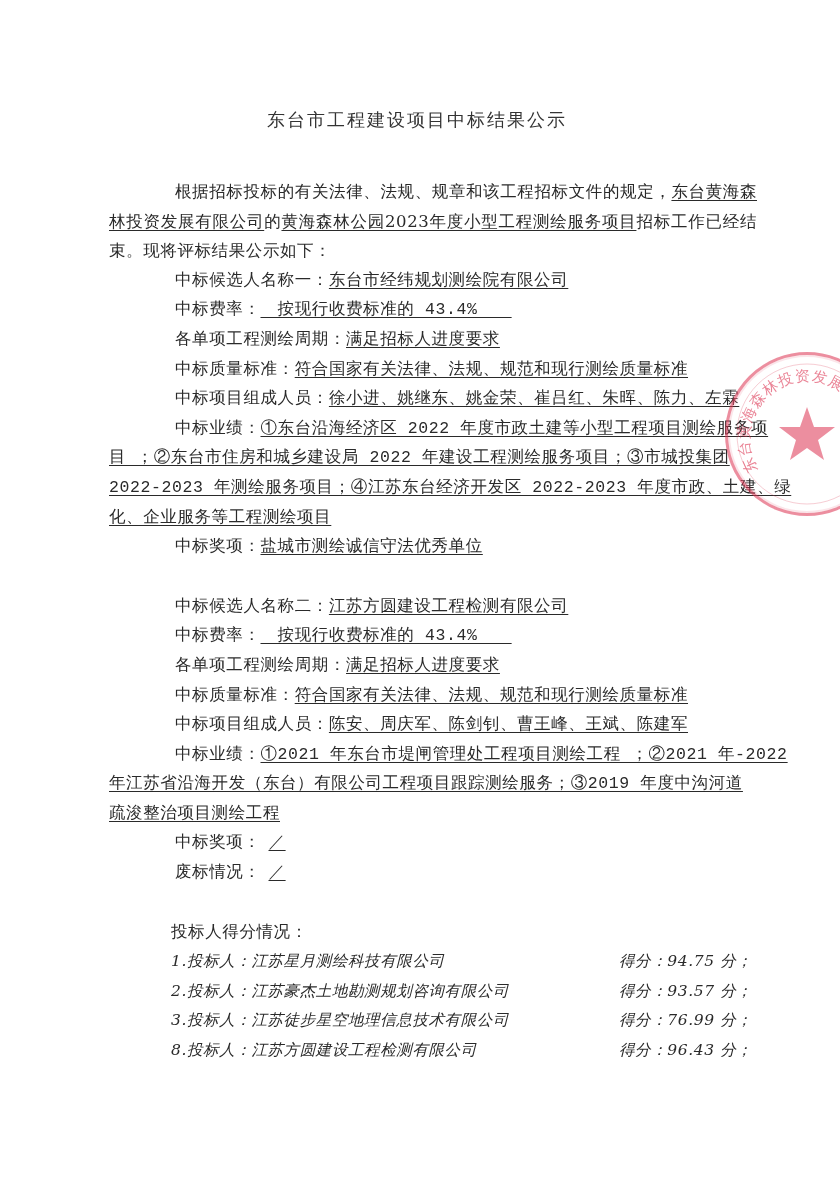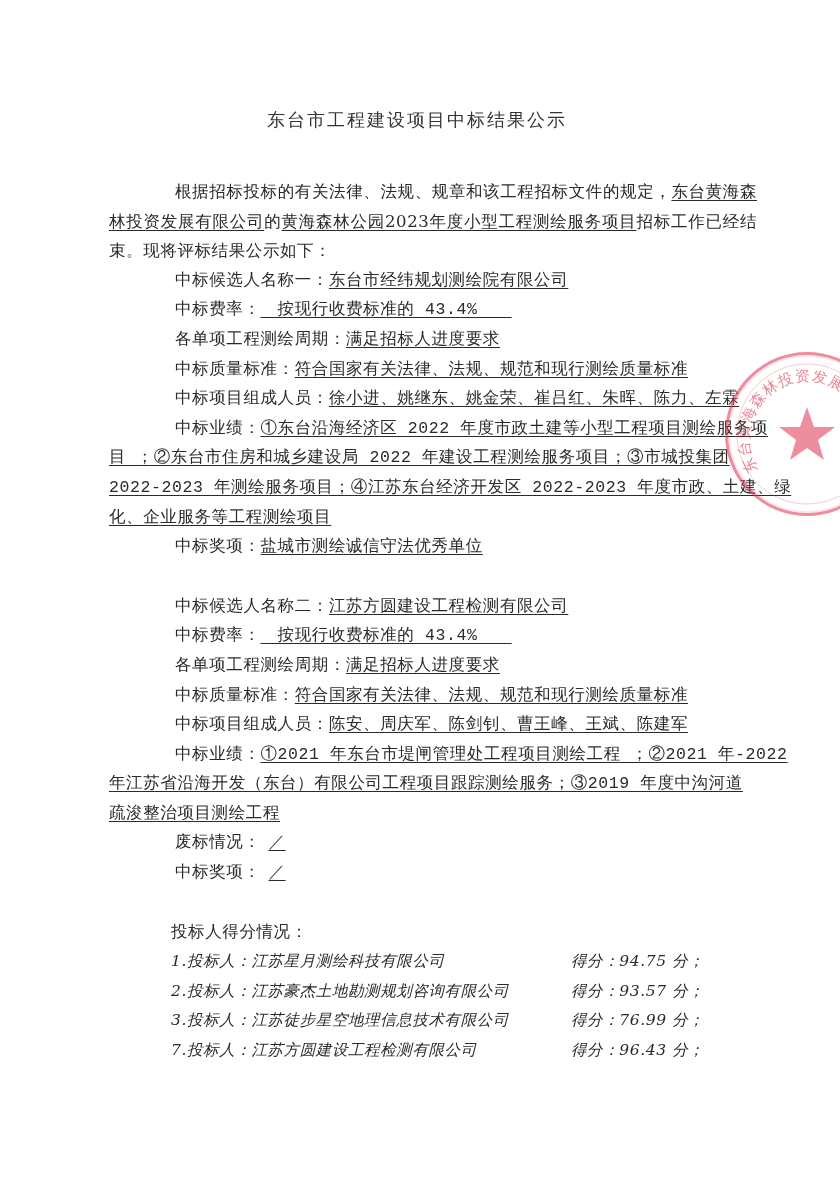--- a/index.html
+++ b/index.html
@@ -20,21 +20,21 @@
     letter-spacing: 0.6px;
     font-family: Liberation Mono, monospace;
   }
   .para { font-size: 16.5px; line-height: 29.6px; letter-spacing: 0.6px; text-align: justify; }
   .indent { padding-left: 66px; }
   .first-indent { text-indent: 66px; }
   u, .u { text-decoration: underline; text-underline-offset: 3px; text-decoration-thickness: 1px; }
   .gap { height: 30px; }
   .score-row { display: flex; font-size: 15.5px; line-height: 29.6px; height: 29.6px; letter-spacing: 0.6px; padding-left: 62px; font-style: italic; }
   .score-row .name { width: 400px; white-space: nowrap; }
-  .score-row .score { white-space: nowrap; }
+  .score-row .score { white-space: nowrap; margin-left: 48px; }
   .stamp {
     position: absolute; left: 725px; top: 352px; width: 158px; height: 158px;
     border-radius: 50%; border: 3px solid rgba(220, 50, 80, 0.55);
     box-shadow: inset 0 0 0 2px rgba(220,50,80,0.12);
   }
   .stamp svg { position: absolute; left: 0; top: 0; }
 </style>
 </head>
 <body>
 
@@ -63,42 +63,42 @@
 
     <div>
       <div class="line indent"><span>中标候选人名称二：</span><u>江苏方圆建设工程检测有限公司</u></div>
       <div class="line indent"><span>中标费率：</span><u style="white-space:pre">　按现行收费标准的 43.4%　　</u></div>
       <div class="line indent"><span>各单项工程测绘周期：</span><u>满足招标人进度要求</u></div>
       <div class="line indent"><span>中标质量标准：</span><u>符合国家有关法律、法规、规范和现行测绘质量标准</u></div>
       <div class="line indent"><span>中标项目组成人员：</span><u>陈安、周庆军、陈剑钊、曹王峰、王斌、陈建军</u></div>
       <div class="line indent"><span>中标业绩：</span><u>①2021 年东台市堤闸管理处工程项目测绘工程 ；②2021 年-2022</u></div>
       <div class="line"><u>年江苏省沿海开发（东台）有限公司工程项目跟踪测绘服务；③2019 年度中沟河道</u></div>
       <div class="line"><u>疏浚整治项目测绘工程</u></div>
+      <div class="line indent"><span>中标奖项：</span><u style="padding:0 8px">／</u></div>
       <div class="line indent"><span>废标情况：</span><u style="padding:0 8px">／</u></div>
-      <div class="line indent"><span>中标奖项：</span><u style="padding:0 8px">／</u></div>
     </div>
 
     <div class="gap"></div>
 
     <div>
       <div class="line" style="padding-left:62px">投标人得分情况：</div>
       <div class="score-row">
           <span class="name">1.投标人：江苏星月测绘科技有限公司</span>
           <span class="score">得分：94.75 分；</span>
         </div>
       <div class="score-row">
           <span class="name">2.投标人：江苏豪杰土地勘测规划咨询有限公司</span>
           <span class="score">得分：93.57 分；</span>
         </div>
       <div class="score-row">
           <span class="name">3.投标人：江苏徒步星空地理信息技术有限公司</span>
           <span class="score">得分：76.99 分；</span>
         </div>
       <div class="score-row">
-          <span class="name">7.投标人：江苏方圆建设工程检测有限公司</span>
+          <span class="name">8.投标人：江苏方圆建设工程检测有限公司</span>
           <span class="score">得分：96.43 分；</span>
         </div>
     </div>
   </div>
 </div>
 
 <div class="stamp">
   <svg width="158" height="158" viewBox="0 0 158 158">
     <circle cx="79" cy="79" r="70" fill="none" stroke="rgba(220,50,80,0.25)" stroke-width="1"></circle>
     <polygon points="79,52 86,72 107,72 90,85 96,105 79,93 62,105 68,85 51,72 72,72" fill="rgba(220,50,80,0.55)"></polygon>

